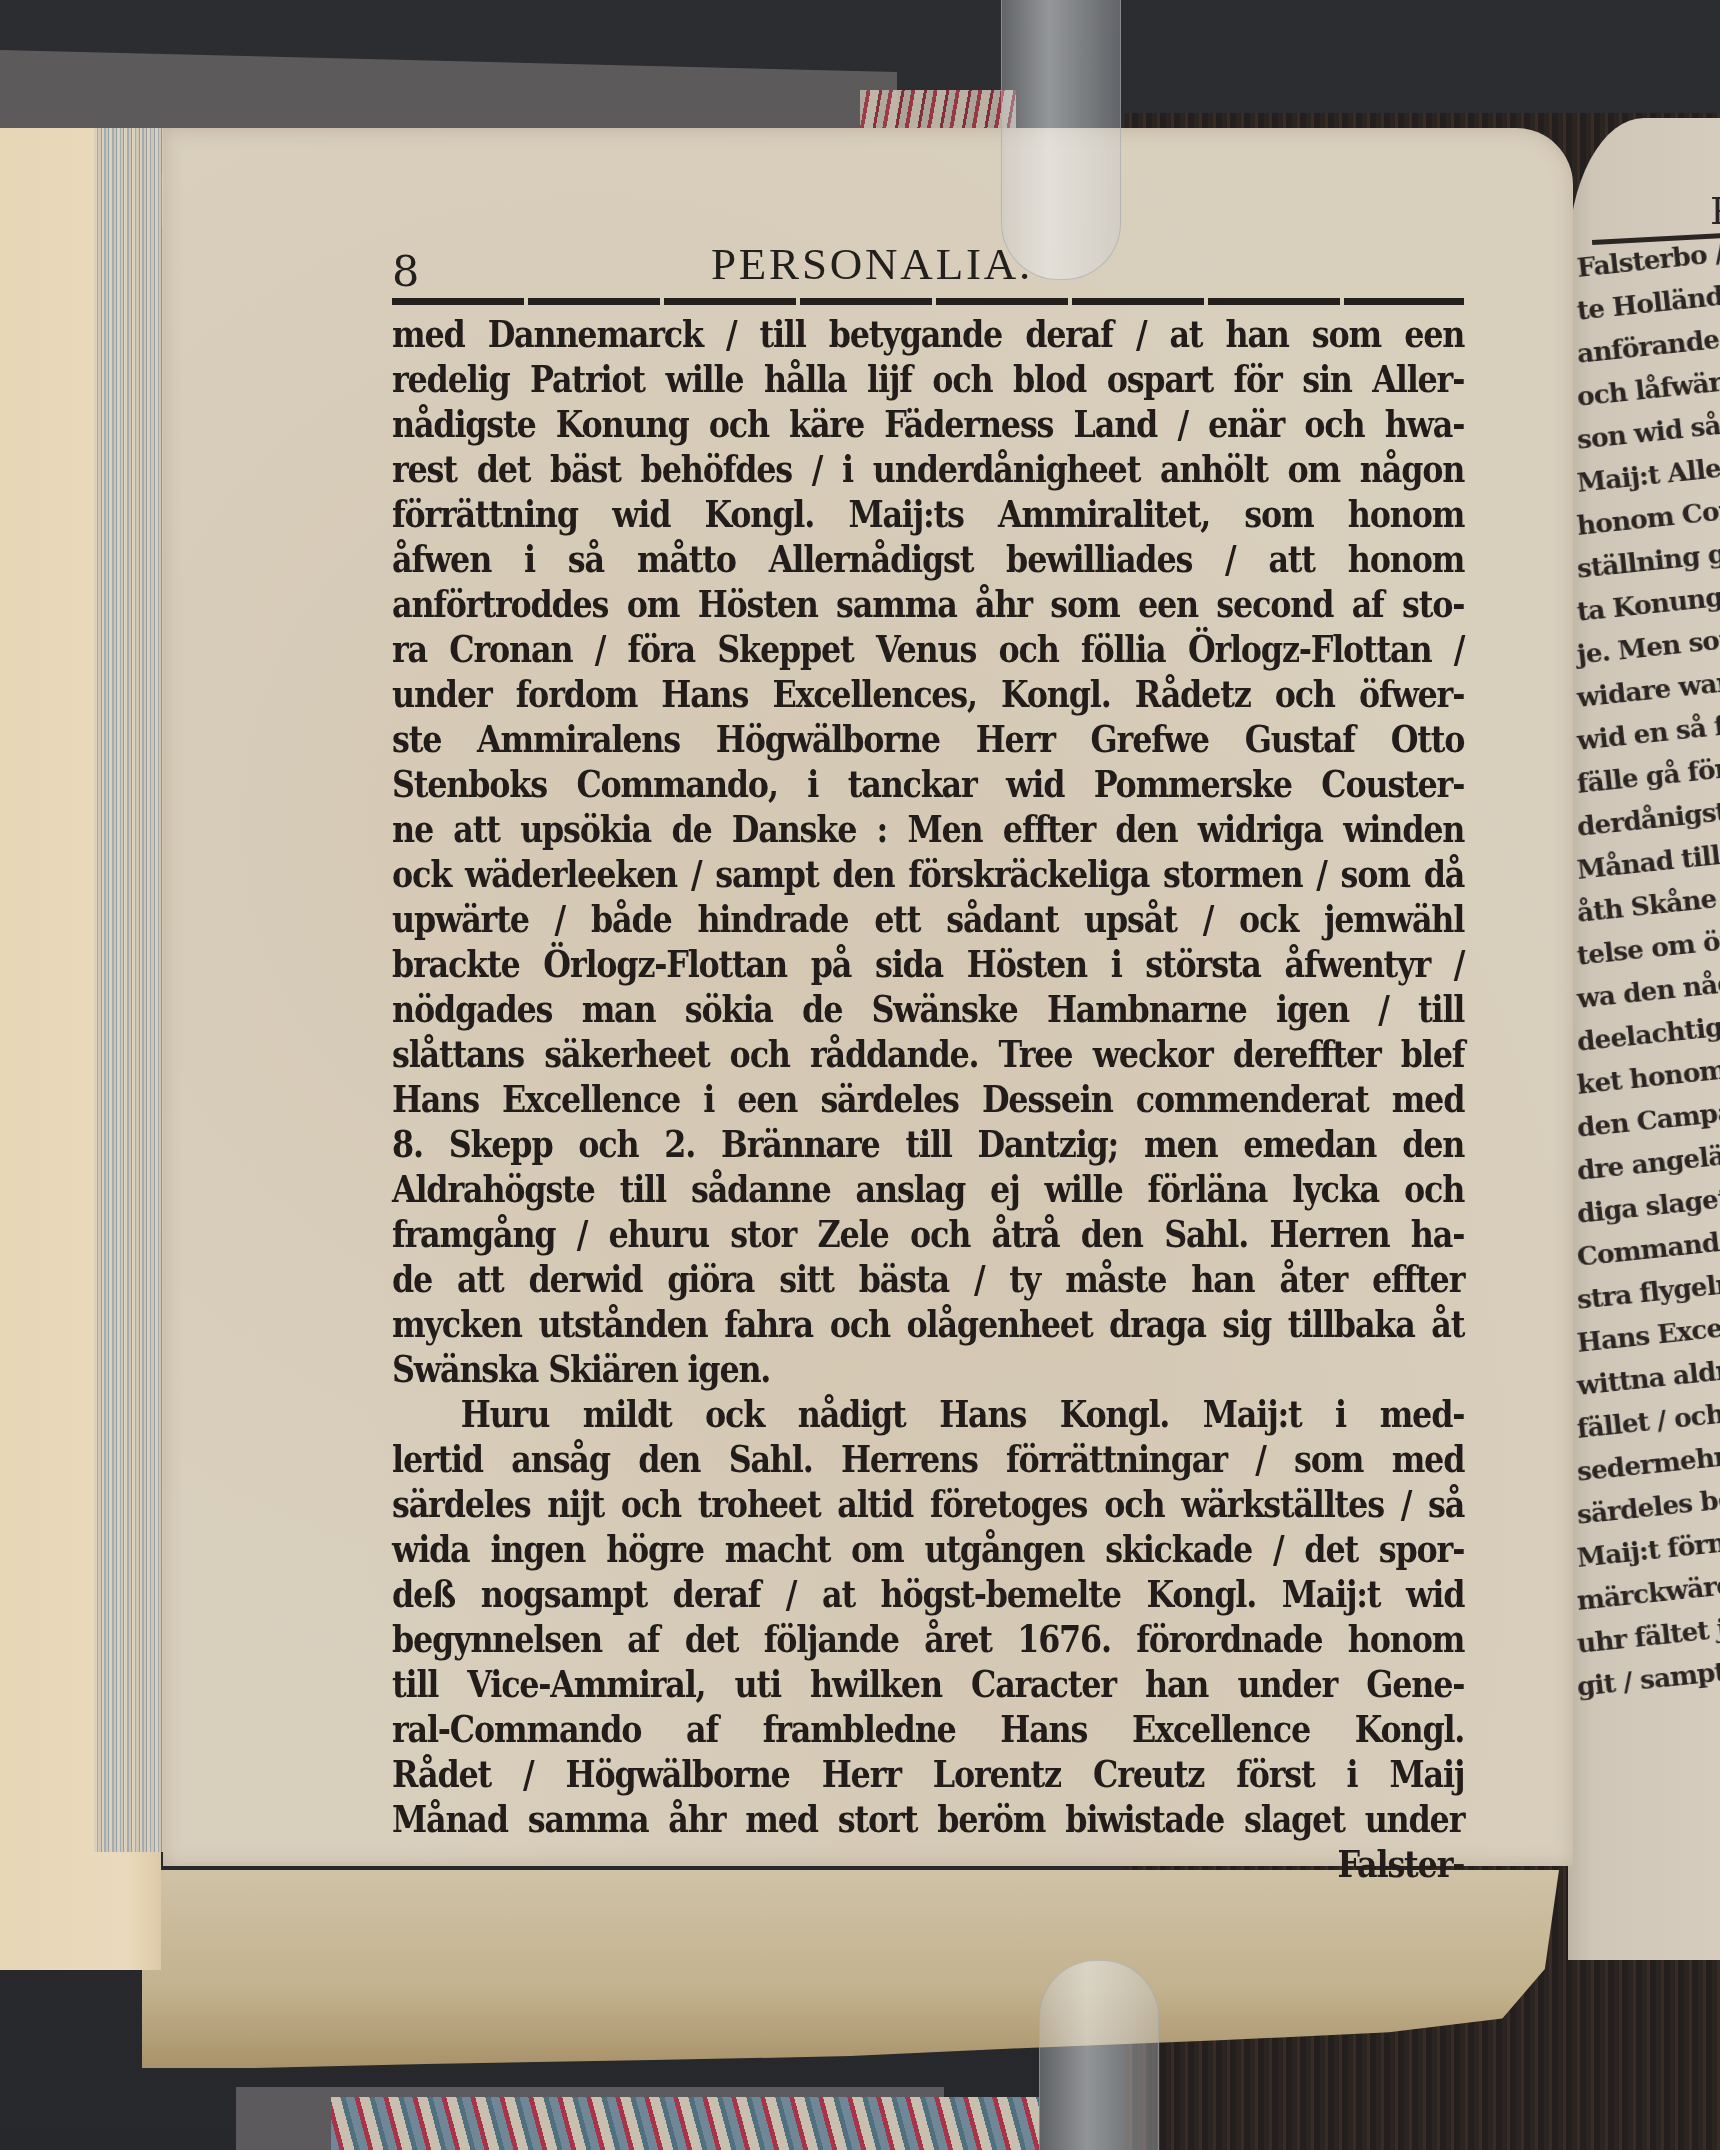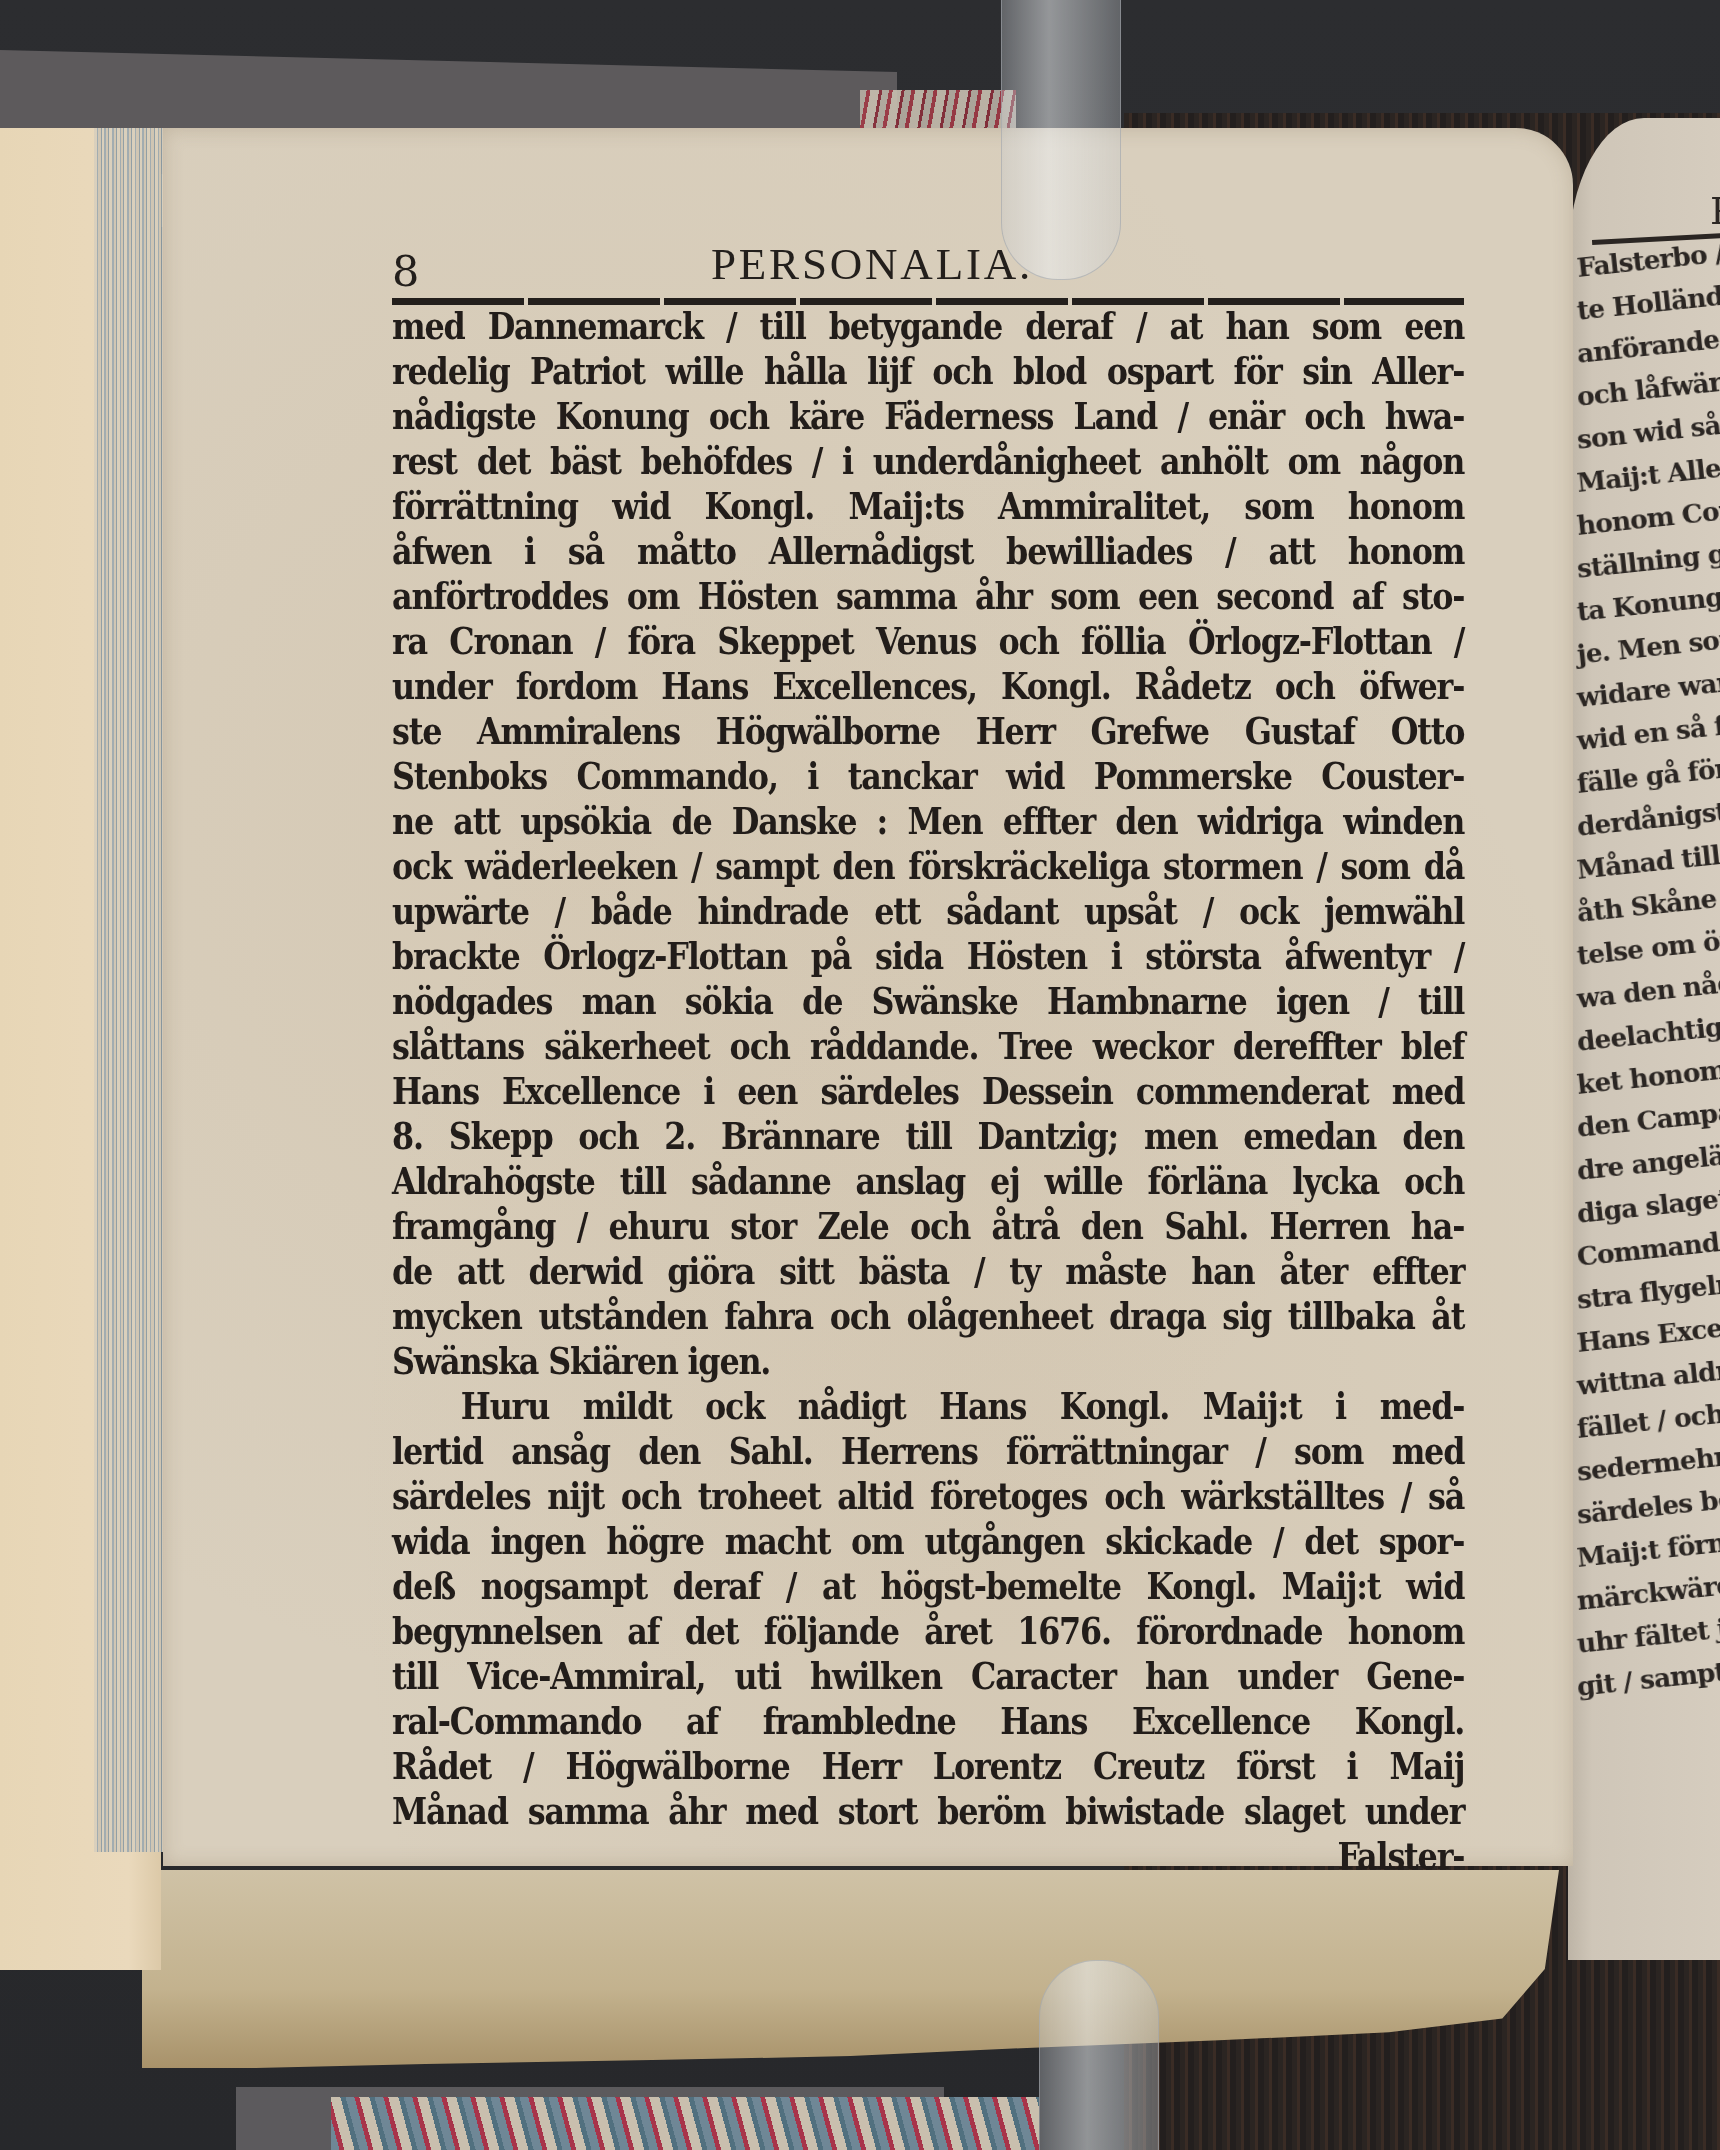--- a/index.html
+++ b/index.html
@@ -58,21 +58,21 @@
     filter: blur(0.3px); letter-spacing: -0.9px;
   }
 
   
   .page-number { left: 392px; top: 246px; font-size: 43px; color: #231f1c; font-family: "DejaVu Serif", serif; }
   .running-head { left: 711px; top: 238px; font-size: 45px; letter-spacing: 2.8px; color: #231f1c; font-family: "Liberation Serif", serif; }
   .head-rule { left: 392px; top: 298px; width: 1072px; height: 6.6px; background: #231f1c;
     background: repeating-linear-gradient(90deg,#231f1c 0 132px,#d9cfbd 132px 136px); }
 
   
-  .text-block { left: 392px; top: 304px; width: 1072px; }
+  .text-block { left: 392px; top: 312px; width: 1072px; }
   .line {
     height: 45px; line-height: 45px; font-size: 37px; color: #221d1a;
     font-family: "DejaVu Serif", serif; font-weight: bold;
     white-space: nowrap; text-align: justify; text-align-last: justify;
     letter-spacing: -1.4px; transform: scaleX(.86); transform-origin: left center; width: 116.3%;
   }
   .line.indent { padding-left: 80px; box-sizing: border-box; }
   .line.short { text-align-last: left; }
   .catchword { text-align: right; text-align-last: right; }
 

